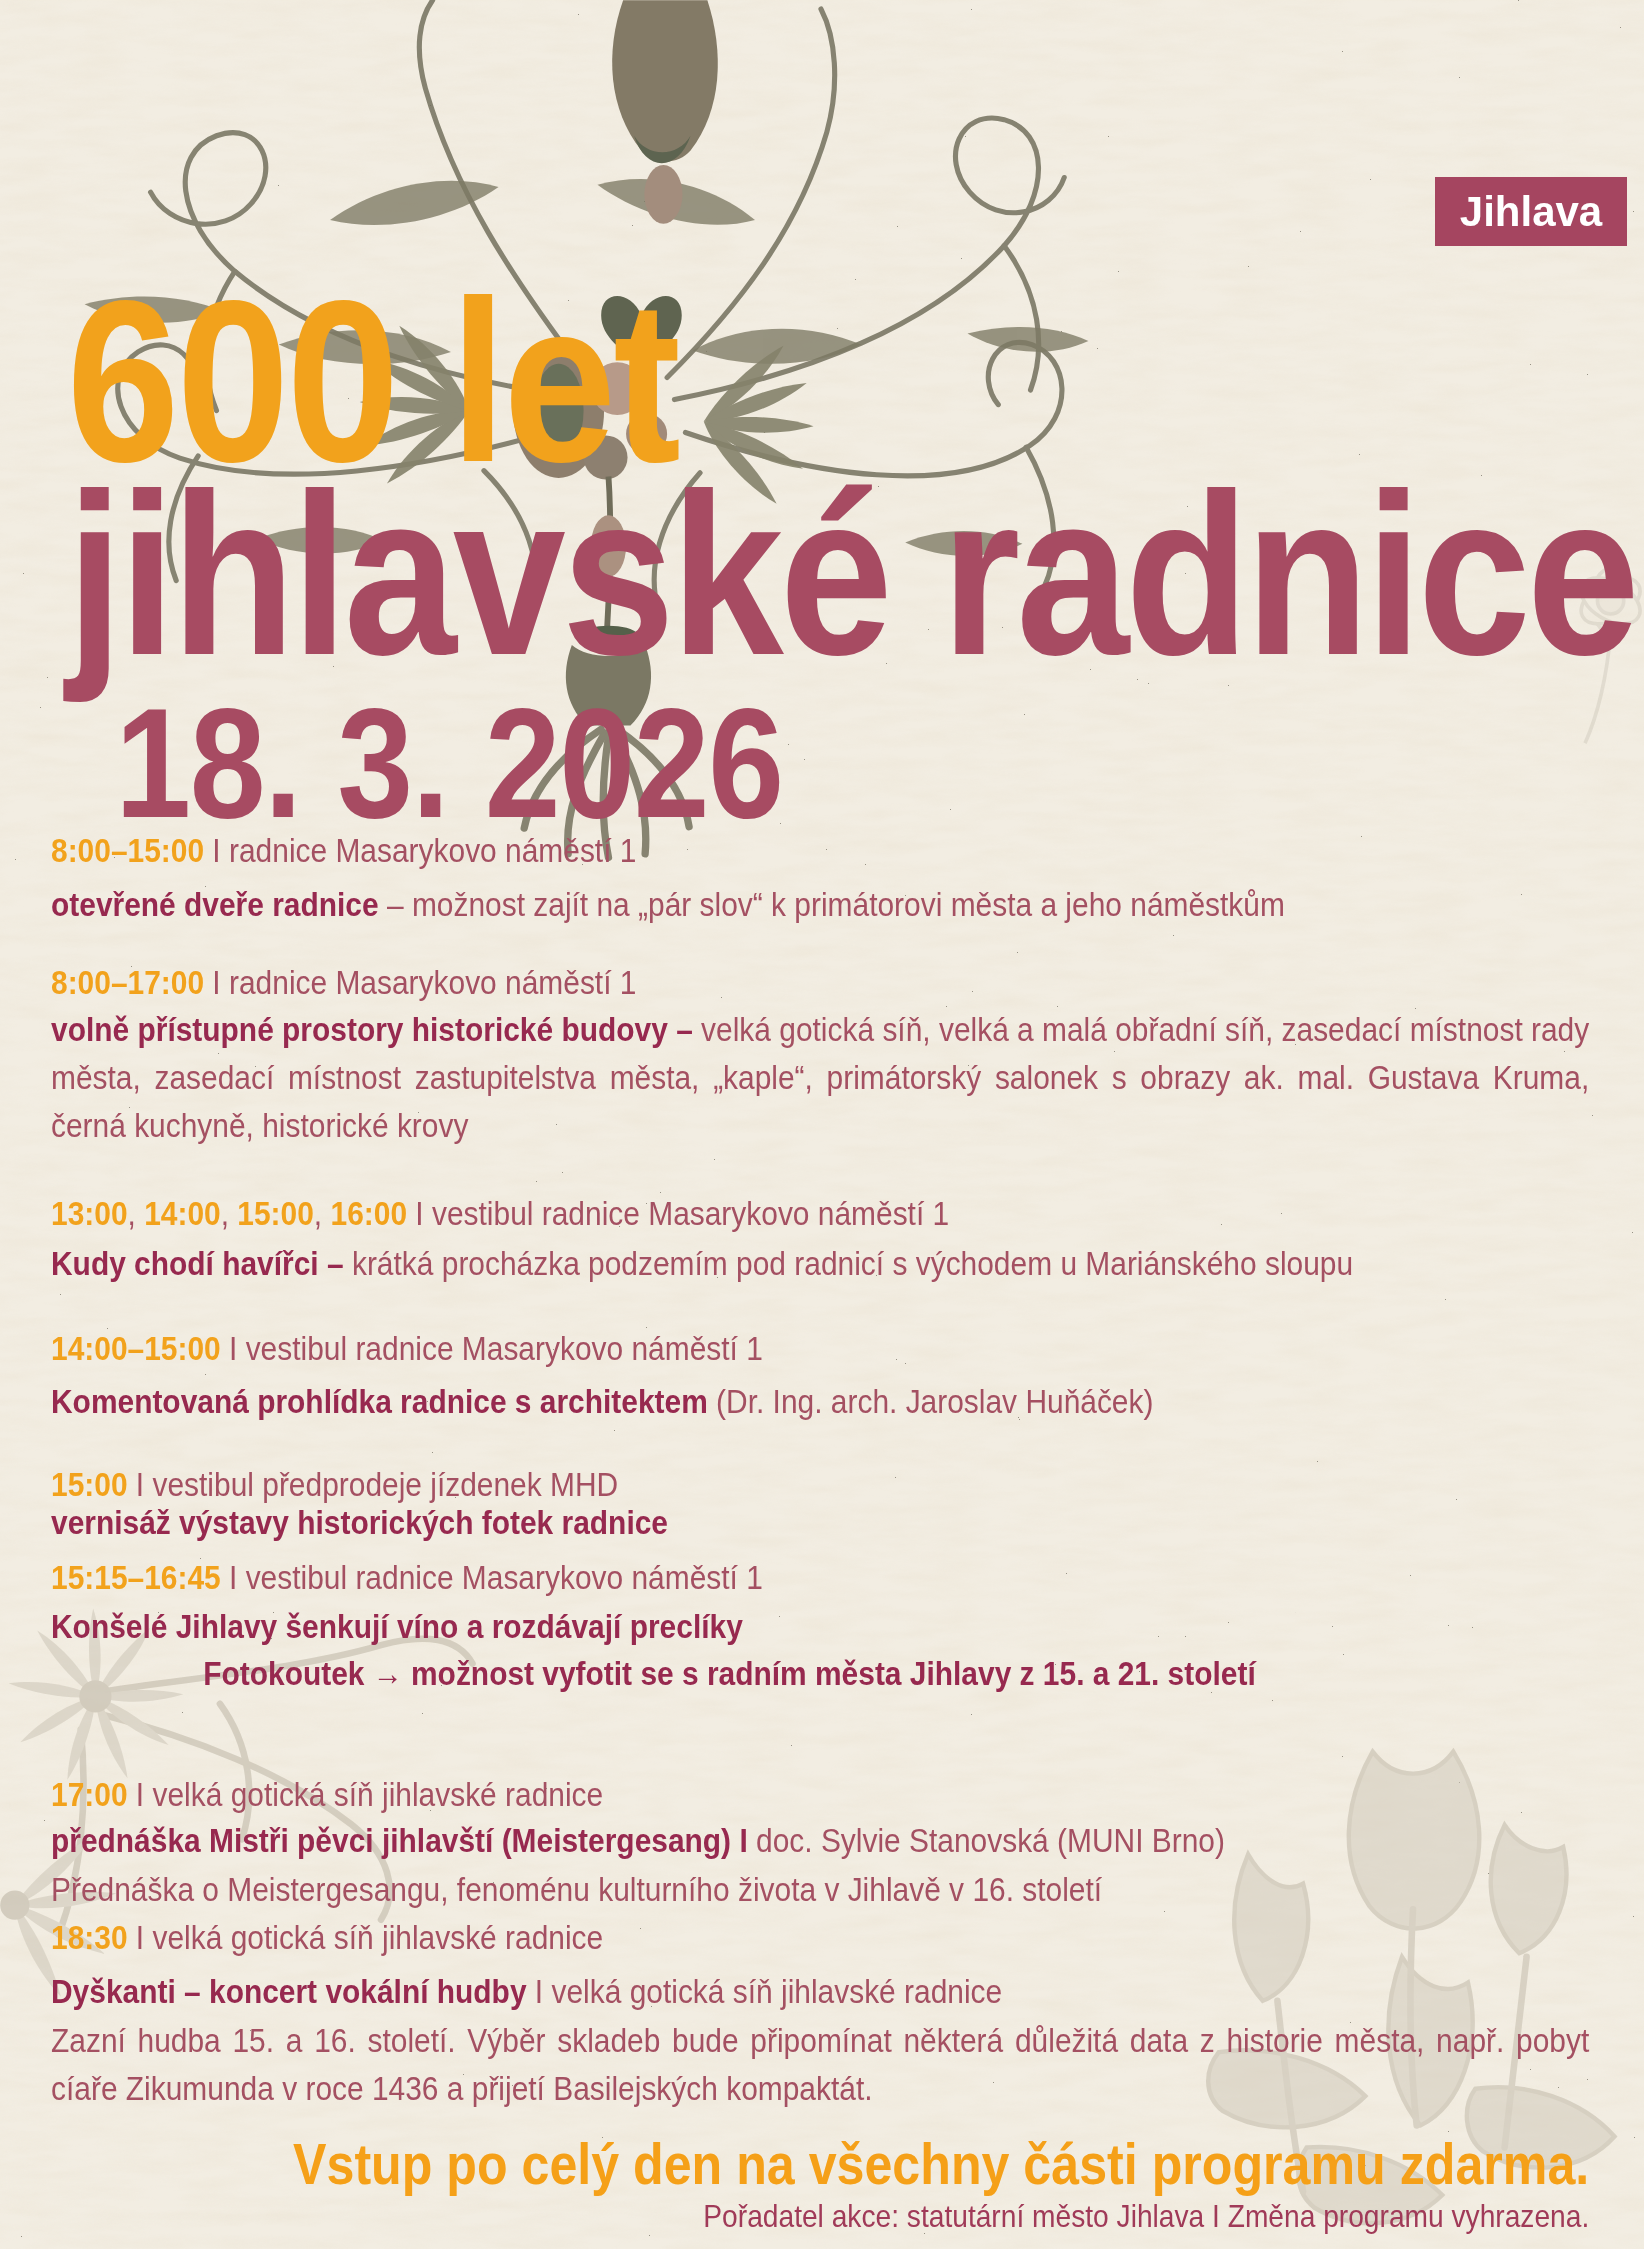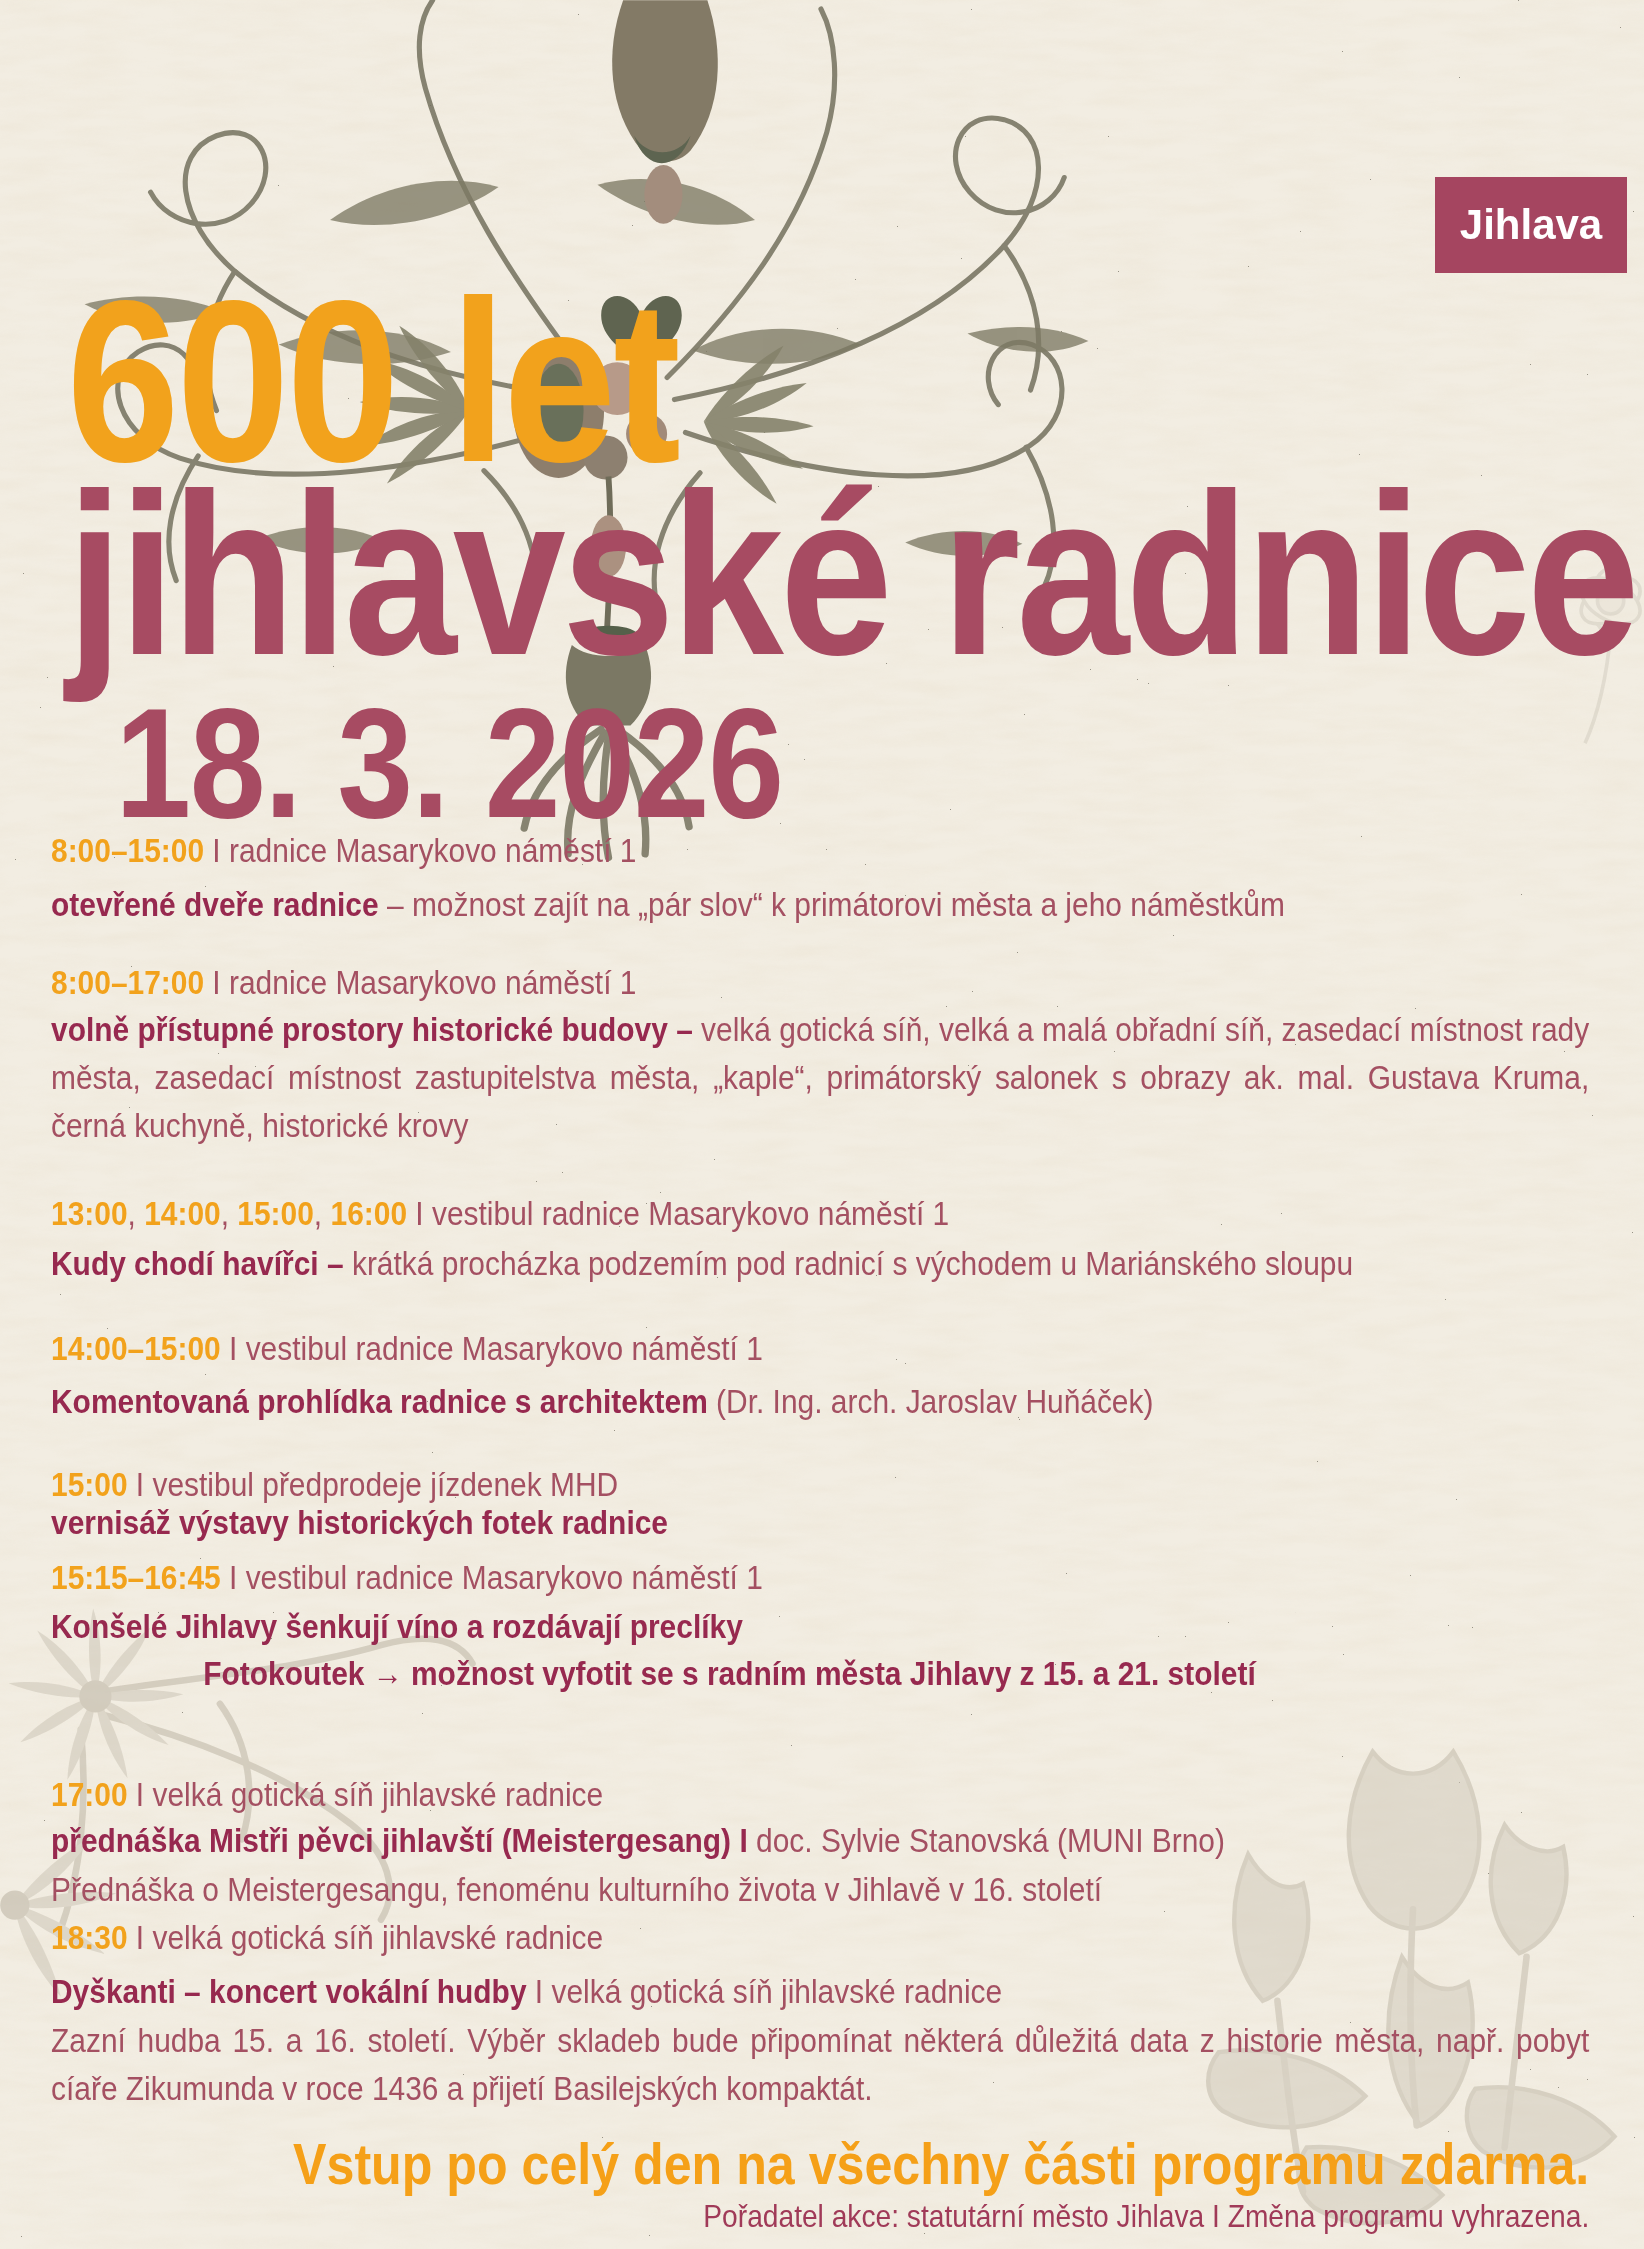--- a/index.html
+++ b/index.html
@@ -4,21 +4,21 @@
 <style>
   html,body{margin:0;padding:0;}
   body{
     width:1644px;height:2250px;position:relative;overflow:hidden;
     background:#f1ebdf;
     font-family:"Liberation Sans", sans-serif;
   }
   .layer{position:absolute;}
   
   #badge{
-    position:absolute;left:1435px;top:177px;width:192px;height:96px;
+    position:absolute;left:1435px;top:177px;width:192px;height:69px;
     background:#a54560;color:#ffffff;display:flex;align-items:center;justify-content:center;
     font-weight:bold;font-size:42px;letter-spacing:0px;z-index:5;
   }
   
   #content{
     position:absolute;left:51px;top:0;width:1748px;height:2250px;
     transform:scaleX(0.88);transform-origin:0 0;z-index:4;
   }
   .line{position:absolute;left:0;width:1748px;line-height:44px;font-size:34px;white-space:nowrap;}
   .para{position:absolute;left:0;width:1748px;line-height:48px;font-size:34px;text-align:justify;}

